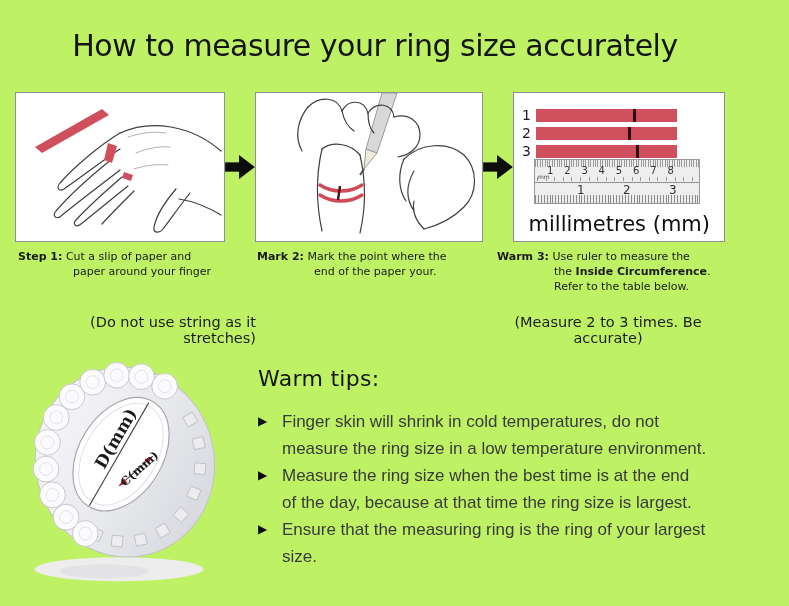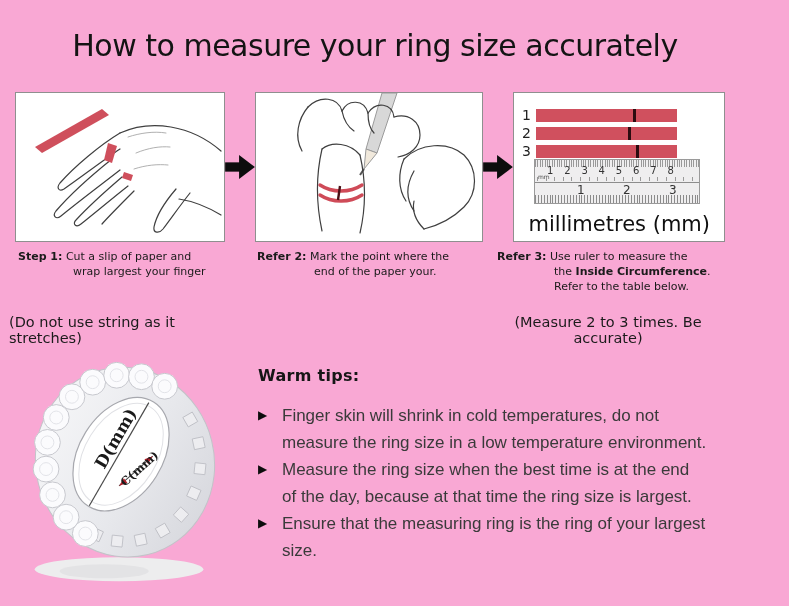--- a/index.html
+++ b/index.html
@@ -1,17 +1,17 @@
 <!DOCTYPE html>
 <html><head>
 <meta charset="utf-8">
 <style>
   html,body { margin:0; padding:0; background:#ffffff; }
   .page {
-    position:relative; width:789px; height:606px; background:#f9a8d4;
+    position:relative; width:789px; height:606px; background:#bef264;
     font-family:"DejaVu Sans", sans-serif; overflow:hidden; color:#1c1c1c;
   }
   
   .title {
     position:absolute; top:28px; left:0; width:750px; text-align:center;
     font-size:30px; font-weight:400; color:#141414; letter-spacing:-0.5px;
   }
   
   .panels { position:absolute; top:92px; left:15px; display:flex; align-items:center; }
   .panel { background:#fff; border:1px solid #8f8f8f; height:150px; box-sizing:border-box; position:relative; }
@@ -41,26 +41,26 @@
   .mm-label { position:absolute; top:13px; left:3px; font-size:6px; color:#444; }
   .in-num { position:absolute; top:23px; font-size:12px; color:#333; }
   .ruler-caption { position:absolute; top:119px; right:14px; font-size:21px; color:#0f0f0f; }
   
   .caption { position:absolute; font-size:11px; line-height:1.38; color:#1b1b1b; }
   .caption b { font-weight:bold; }
   .c1 { top:249px; left:18px;  width:235px; padding-left:55px; text-indent:-55px; }
   .c2 { top:249px; left:257px; width:240px; padding-left:57px; text-indent:-57px; }
   .c3 { top:249px; left:497px; width:245px; padding-left:57px; text-indent:-57px; }
   .note { position:absolute; font-size:14.5px; color:#1b1b1b; }
-  .n1 { top:314px; left:9px;  width:236px; text-align:left; }
+  .n1 { top:314px; left:20px;  width:236px; text-align:right; }
   .n3 { top:314px; left:486px; width:244px; text-align:center; }
   
   .ring-fig { position:absolute; left:2px; top:354px; width:246px; height:250px; }
   .tips { position:absolute; left:258px; top:366px; width:490px; }
-  .tips-heading { font-size:16px; font-weight:700; color:#161616; letter-spacing:.3px; margin:0 0 17px 0; }
+  .tips-heading { font-size:22px; font-weight:400; color:#161616; letter-spacing:.3px; margin:0 0 17px 0; }
   .tip-item { display:flex; }
   .tip-marker { width:24px; flex:0 0 24px; font-size:12px; line-height:27px; color:#0c0c0c; }
   .tip-text { flex:1; font-family:"Liberation Sans", sans-serif; font-size:17px; line-height:27px; color:#3a3a3a; }
 </style>
 </head>
 <body>
 
 <div class="page">
 
   <div class="title">How to measure your ring size accurately</div>
@@ -172,29 +172,29 @@
         <span class="in-num" style="left:134px">3</span>
         <div class="tick-bottom"></div>
       </div>
       <div class="ruler-caption">millimetres (mm)</div>
     </div>
   </div>
 
   <div class="caption c1">
     <b>Step 1:</b>
     <span>Cut a slip of paper and</span><br>
-    <span>wrap largest your finger</span>
+    <span>paper around your finger</span>
   </div>
   <div class="caption c2">
-    <b>Refer 2:</b>
+    <b>Mark 2:</b>
     <span>Mark the point where the</span><br>
     <span>end of the paper your.</span>
   </div>
   <div class="caption c3">
-    <b>Refer 3:</b>
+    <b>Warm 3:</b>
     <span>Use ruler to measure the</span><br>
     <span>the </span><b>Inside Circumference</b><span>.</span><br>
     <span>Refer to the table below.</span>
   </div>
 
   <div class="note n1">(Do not use string as it stretches)</div>
   <div class="note n3">(Measure 2 to 3 times. Be accurate)</div>
 
   <svg class="ring-fig" viewBox="0 0 248 250">
     <defs>

